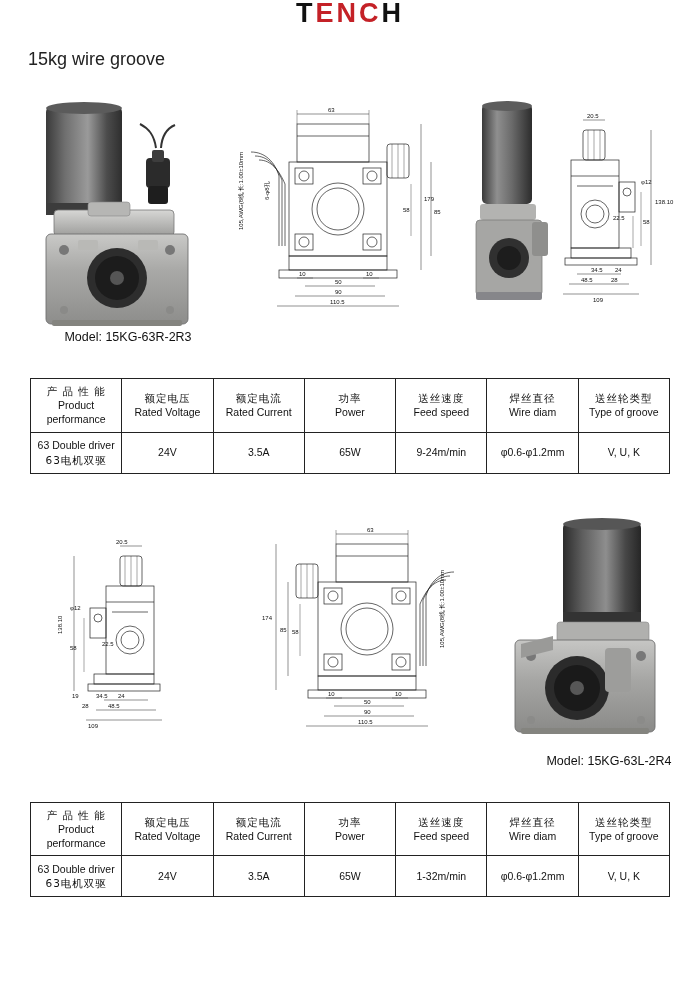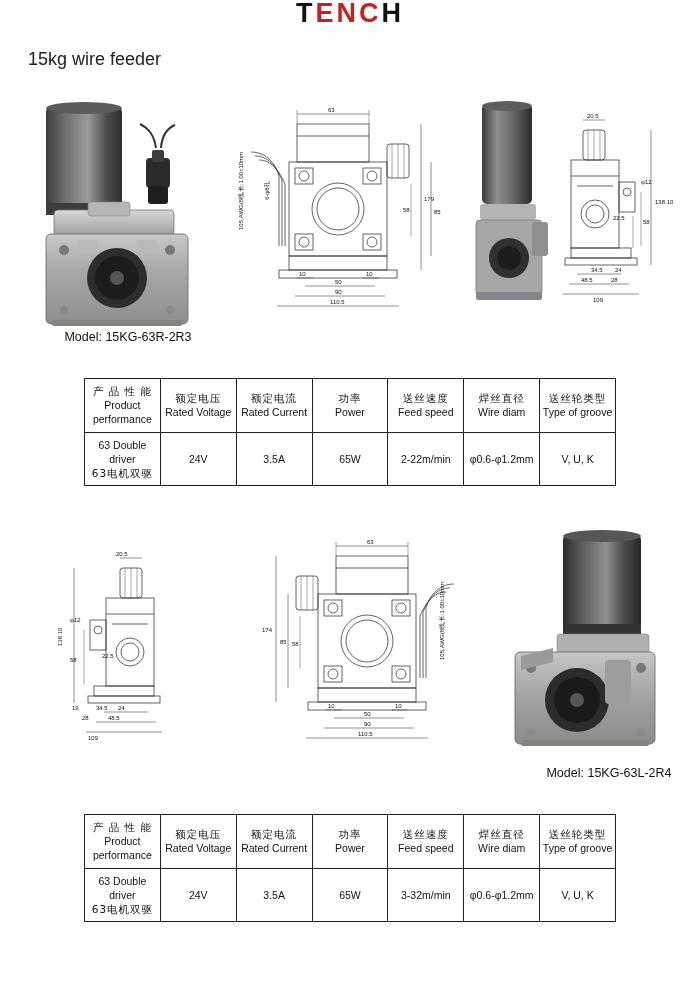--- a/index.html
+++ b/index.html
@@ -62,21 +62,21 @@
 
   .model-label {
     font-size: 12.5px;
     color: #111;
     text-align: center;
   }
 
   
   table.spec {
     border-collapse: collapse;
-    width: 532px;
+    width: 640px;
     margin: 10px auto 0 auto;
     table-layout: fixed;
   }
   table.spec td {
     border: 1px solid #222;
     text-align: center;
     font-size: 10.5px;
     line-height: 1.35;
     padding: 5px 2px;
     color: #111;
@@ -102,21 +102,21 @@
 </style>
 </head>
 <body>
 
 <div class="logo-block">
   <div class="logo-word">
     <span>T<span style="color:#c42127">ENC</span>H</span>
   </div>
 </div>
 
-<div class="page-title">15kg wire feeder</div>
+<div class="page-title">15kg wire groove</div>
 
 <div class="section">
   <div class="figs">
 
     <div class="fig" style="left:28px; top:20px;">
       <svg width="190" height="230" viewBox="0 0 190 230">
 
         <defs>
           <linearGradient id="can1" x1="0" y1="0" x2="1" y2="0">
             <stop offset="0%" stop-color="#3a3a3a"></stop>
@@ -329,21 +329,21 @@
       </td>
     </tr>
     <tr class="body">
       <td>
         <div>63 Double driver</div>
         <div class="cn">63电机双驱</div>
       </td>
       <td>24V</td>
       <td>3.5A</td>
       <td>65W</td>
-      <td>2-22m/min</td>
+      <td>9-24m/min</td>
       <td>φ0.6-φ1.2mm</td>
       <td>V, U, K</td>
     </tr>
   </tbody>
     </table>
 </div>
 
 <div class="section" style="margin-top:28px;">
   <div class="figs">
 
@@ -508,19 +508,19 @@
       </td>
     </tr>
     <tr class="body">
       <td>
         <div>63 Double driver</div>
         <div class="cn">63电机双驱</div>
       </td>
       <td>24V</td>
       <td>3.5A</td>
       <td>65W</td>
-      <td>3-32m/min</td>
+      <td>1-32m/min</td>
       <td>φ0.6-φ1.2mm</td>
       <td>V, U, K</td>
     </tr>
   </tbody>
     </table>
 </div>
 
 </body></html>

